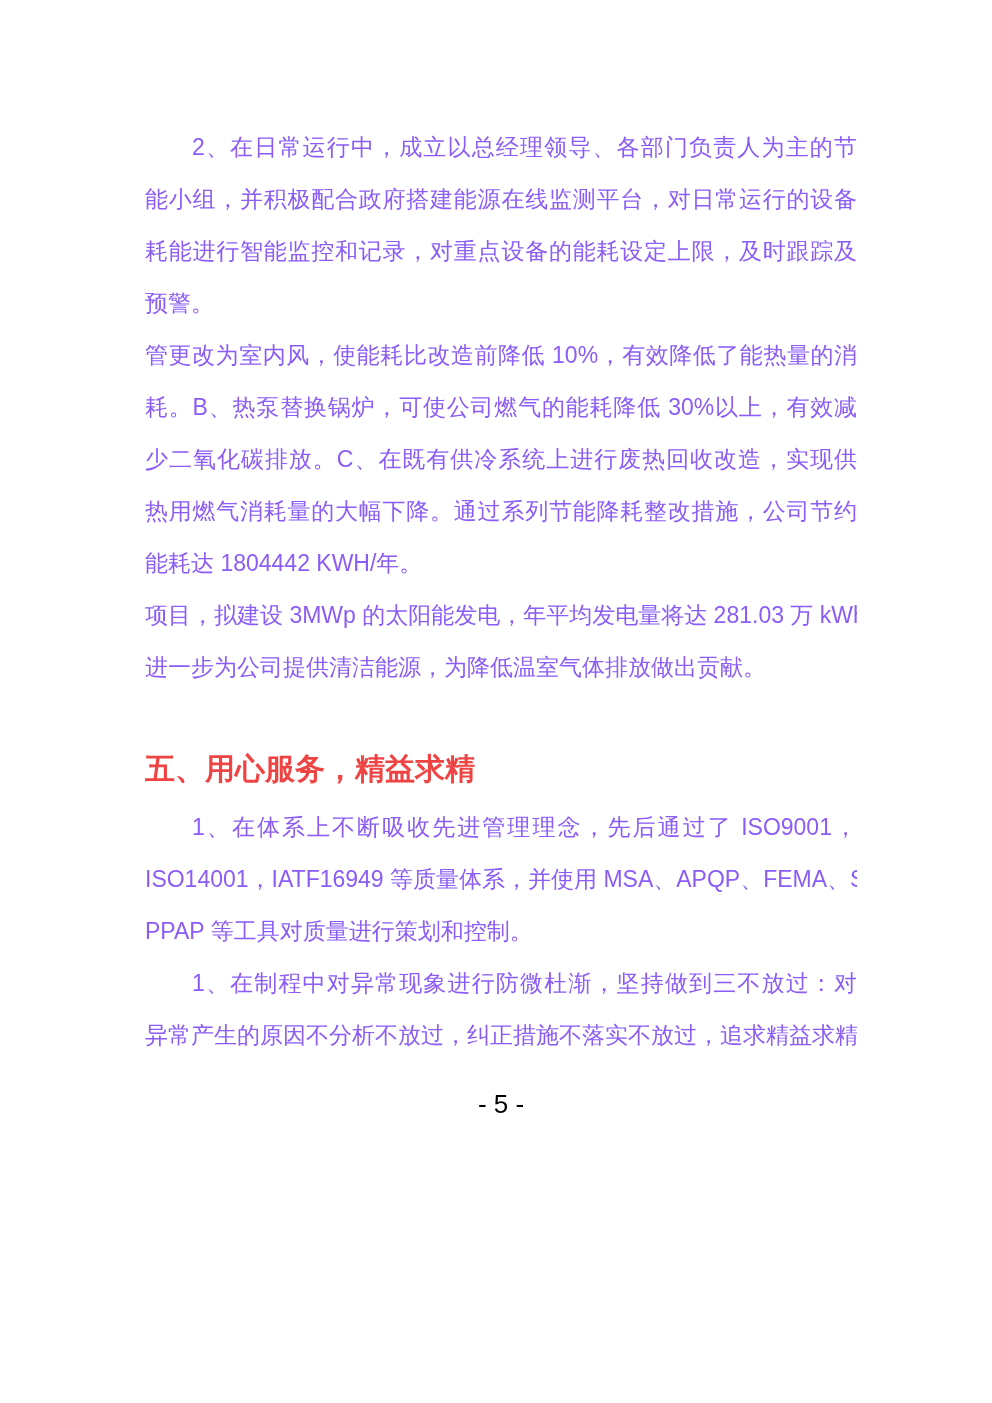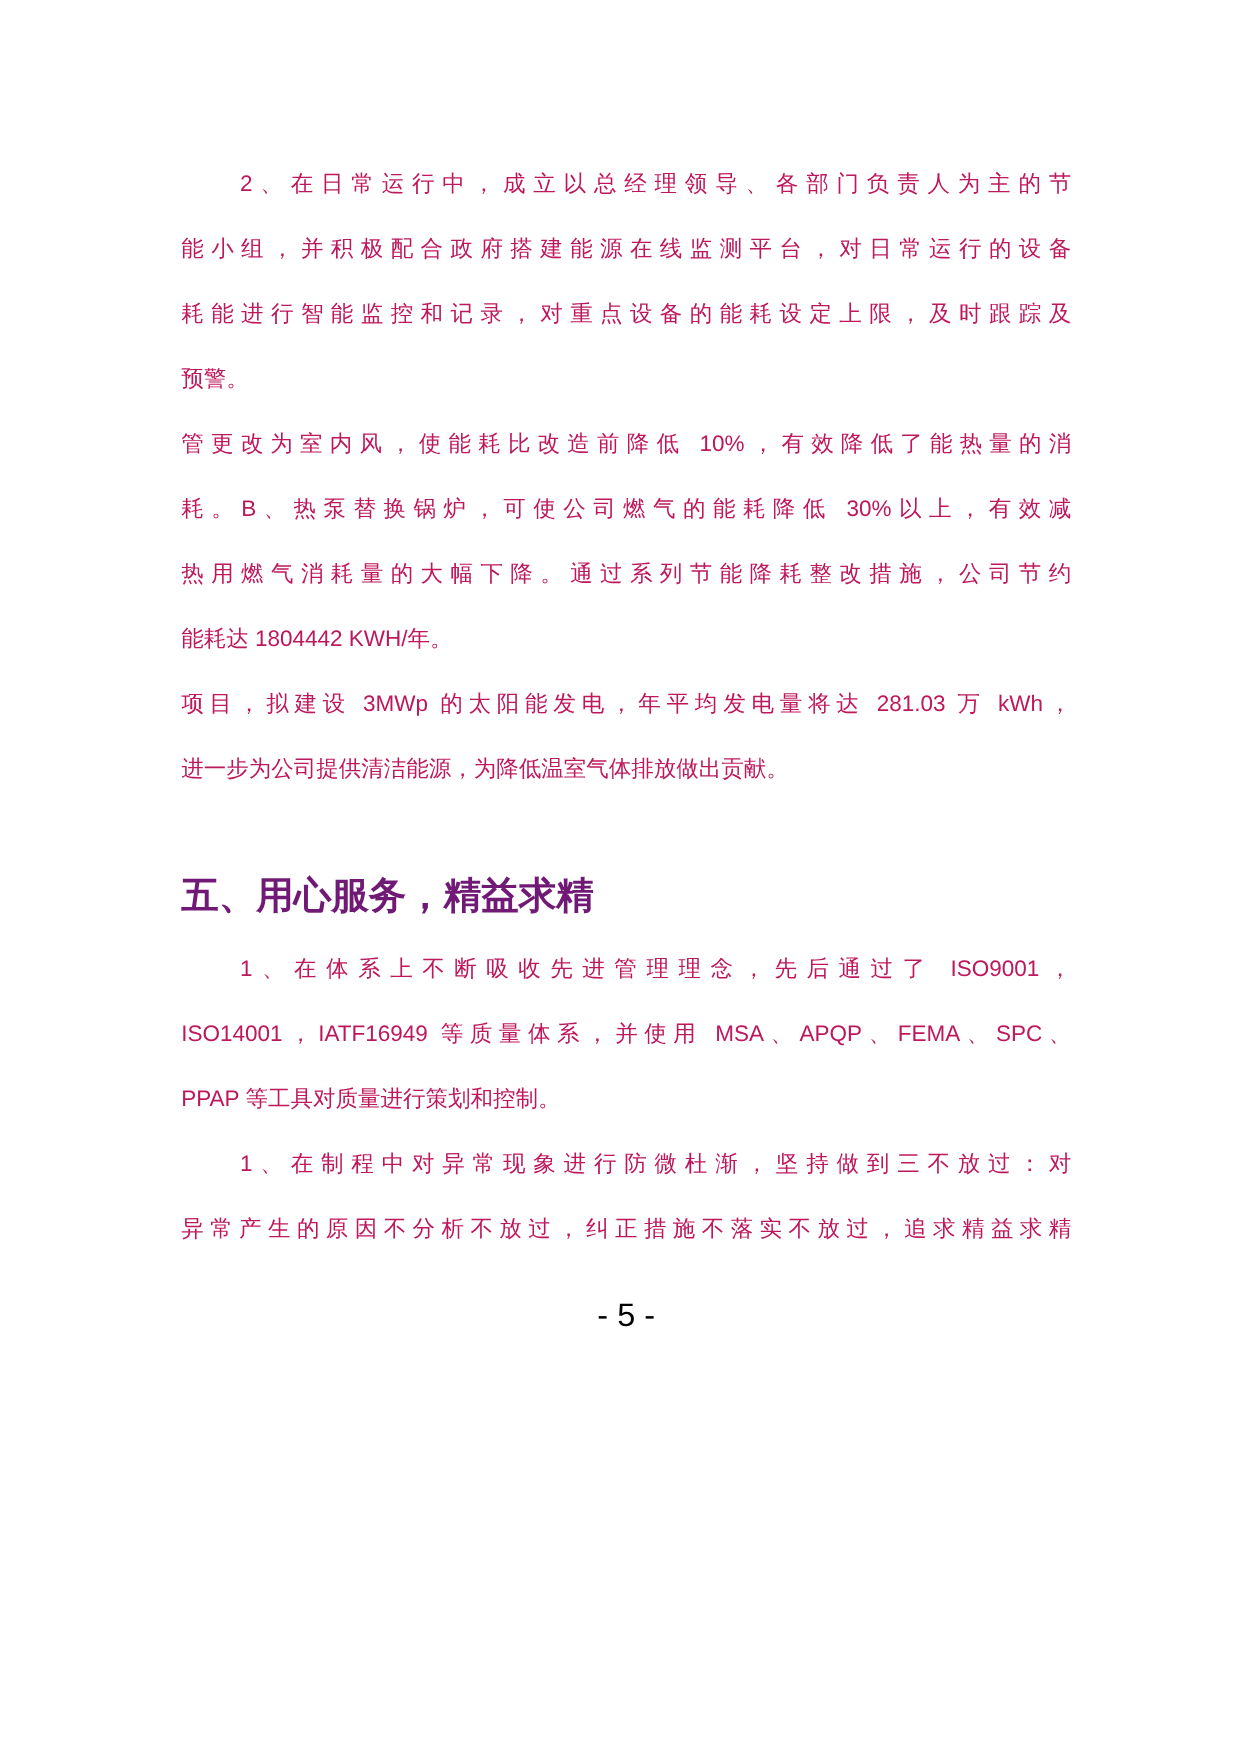--- a/index.html
+++ b/index.html
@@ -10,36 +10,36 @@
     height: 1403px;
     background: #ffffff;
     color: #000000;
     font-family: "Liberation Sans", serif;
     overflow: hidden;
   }
   .textblock {
     padding: 121px 135px 0 145px;
   }
   .ln {
-    font-size: 18px;
+    font-size: 23px;
     line-height: 52px;
-    color: #be185d;
+    color: #8b5cf6;
     white-space: nowrap;
     overflow: hidden;
     text-align: justify;
     text-align-last: justify;
   }
   .ln.ind { text-indent: 47px; }
   .ln.last { text-align-last: left; }
   .heading {
     font-size: 30px;
     line-height: 56px;
     font-weight: bold;
     margin: 48px 0 4px 0;
-    color: #701a75;
+    color: #ef4444;
     white-space: nowrap;
   }
   .footer {
     margin: 28px 135px 0 145px;
     text-align: center;
     font-size: 26px;
     line-height: 30px;
     color: #000000;
   }
 </style>
@@ -52,20 +52,21 @@
     <div class="para">
       <p class="ln ind">2、在日常运行中，成立以总经理领导、各部门负责人为主的节</p>
       <p class="ln">能小组，并积极配合政府搭建能源在线监测平台，对日常运行的设备</p>
       <p class="ln">耗能进行智能监控和记录，对重点设备的能耗设定上限，及时跟踪及</p>
       <p class="ln last">预警。</p>
     </div>
 
     <div class="para">
       <p class="ln">管更改为室内风，使能耗比改造前降低 10%，有效降低了能热量的消</p>
       <p class="ln">耗。B、热泵替换锅炉，可使公司燃气的能耗降低 30%以上，有效减</p>
+      <p class="ln">少二氧化碳排放。C、在既有供冷系统上进行废热回收改造，实现供</p>
       <p class="ln">热用燃气消耗量的大幅下降。通过系列节能降耗整改措施，公司节约</p>
       <p class="ln last">能耗达 1804442 KWH/年。</p>
     </div>
 
     <div class="para">
       <p class="ln">项目，拟建设 3MWp 的太阳能发电，年平均发电量将达 281.03 万 kWh，</p>
       <p class="ln last">进一步为公司提供清洁能源，为降低温室气体排放做出贡献。</p>
     </div>
 
     <h2 class="heading">五、用心服务，精益求精</h2>

